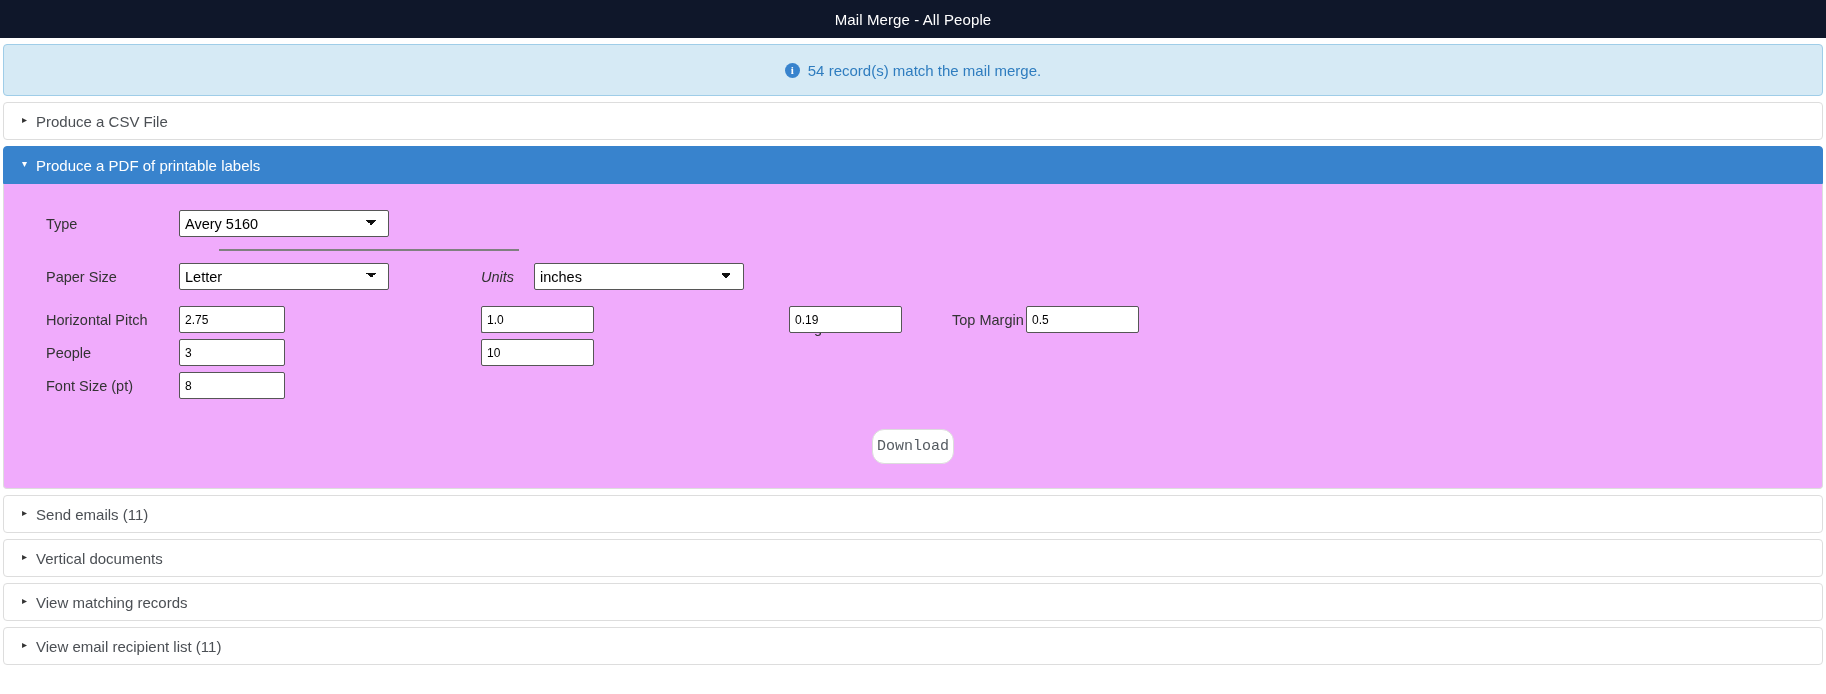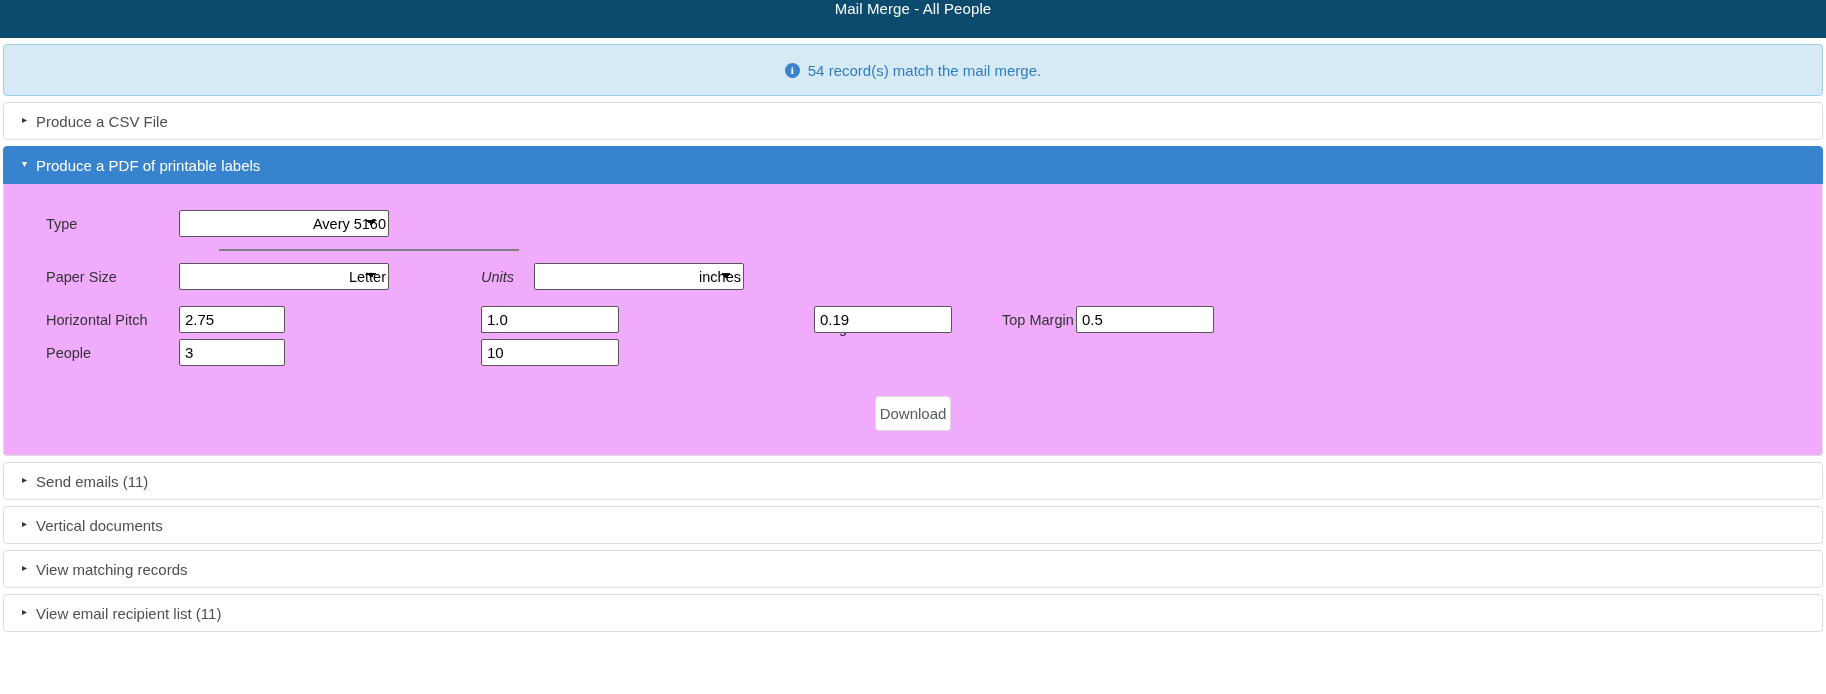--- a/index.html
+++ b/index.html
@@ -7,24 +7,24 @@
     margin: 0; padding: 0;
     width: 1826px; height: 694px;
     background: #ffffff;
     font-family: "Liberation Sans", sans-serif;
     overflow: hidden;
   }
 
   
   .titlebar {
     height: 38px;
-    background: #0c4a6e;
+    background: #0f172a;
     color: #ffffff;
     display: flex;
-    align-items: flex-start;
+    align-items: center;
     justify-content: center;
     font-size: 15px;
     font-weight: 400;
     letter-spacing: .1px;
   }
 
   
   .alert-wrap { padding: 6px 3px 0 3px; }
   .alert {
     background: #d6eaf5;
@@ -126,54 +126,54 @@
     appearance: none;
     background-image:
       linear-gradient(45deg, transparent 50%, #111 50%),
       linear-gradient(135deg, #111 50%, transparent 50%);
     background-position:
       calc(100% - 17px) calc(50% - 1px),
       calc(100% - 12px) calc(50% - 1px);
     background-size: 5px 5px, 5px 5px;
     background-repeat: no-repeat;
   }
-  select.w-big { width: 210px; text-align: right; }
+  select.w-big { width: 210px; }
 
   input.ctl {
     height: 27px;
     border: 1px solid #565656;
     border-radius: 2px;
     background: #ffffff;
     font-family: "Liberation Sans", sans-serif;
-    font-size: 15px;
+    font-size: 12px;
     color: #000000;
     padding: 0 5px;
   }
   input.w-sm { width: 106px; }
-  input.w-md { width: 138px; }
+  input.w-md { width: 113px; }
 
   .divider-row { height: 26px; display: flex; align-items: center; }
   .divider {
     margin-left: 215px;
     width: 300px;
     border-top: 2px solid #808080;
   }
 
   .btn-row {
     display: flex;
     justify-content: center;
     margin-top: 30px;
   }
   .btn-download {
     background: #ffffff;
     border: 1px solid #dcdcdc;
-    border-radius: 4px;
+    border-radius: 12px;
     color: #555b61;
     font-size: 15px;
-    font-family: Liberation Sans, sans-serif;
+    font-family: Liberation Mono, monospace;
     padding: 8px 4px;
     cursor: pointer;
   }
 </style>
 </head>
 <body>
 
 <div class="titlebar">
   <span>Mail Merge - All People</span>
 </div>
@@ -235,20 +235,24 @@
         <input class="ctl w-md" type="text" value="0.5" style="">
       </div>
 
       <div class="form-row" style="margin-top:6px;">
         <span class="cell-label lbl-a">People</span>
         <input class="ctl w-sm" type="text" value="3" style="">
         <span class="cell-label lbl-b" style="padding-left:196px;">Rows</span>
         <input class="ctl w-md" type="text" value="10" style="">
       </div>
 
+      <div class="form-row" style="margin-top:6px;">
+        <span class="cell-label lbl-a">Font Size (pt)</span>
+        <input class="ctl w-sm" type="text" value="8" style="">
+      </div>
 
       <div class="btn-row">
         <button class="btn-download">Download</button>
       </div>
     </div>
   </div>
 
   <div class="panel">
     <div class="panel-head collapsed">
       <span class="caret right">▸</span>

